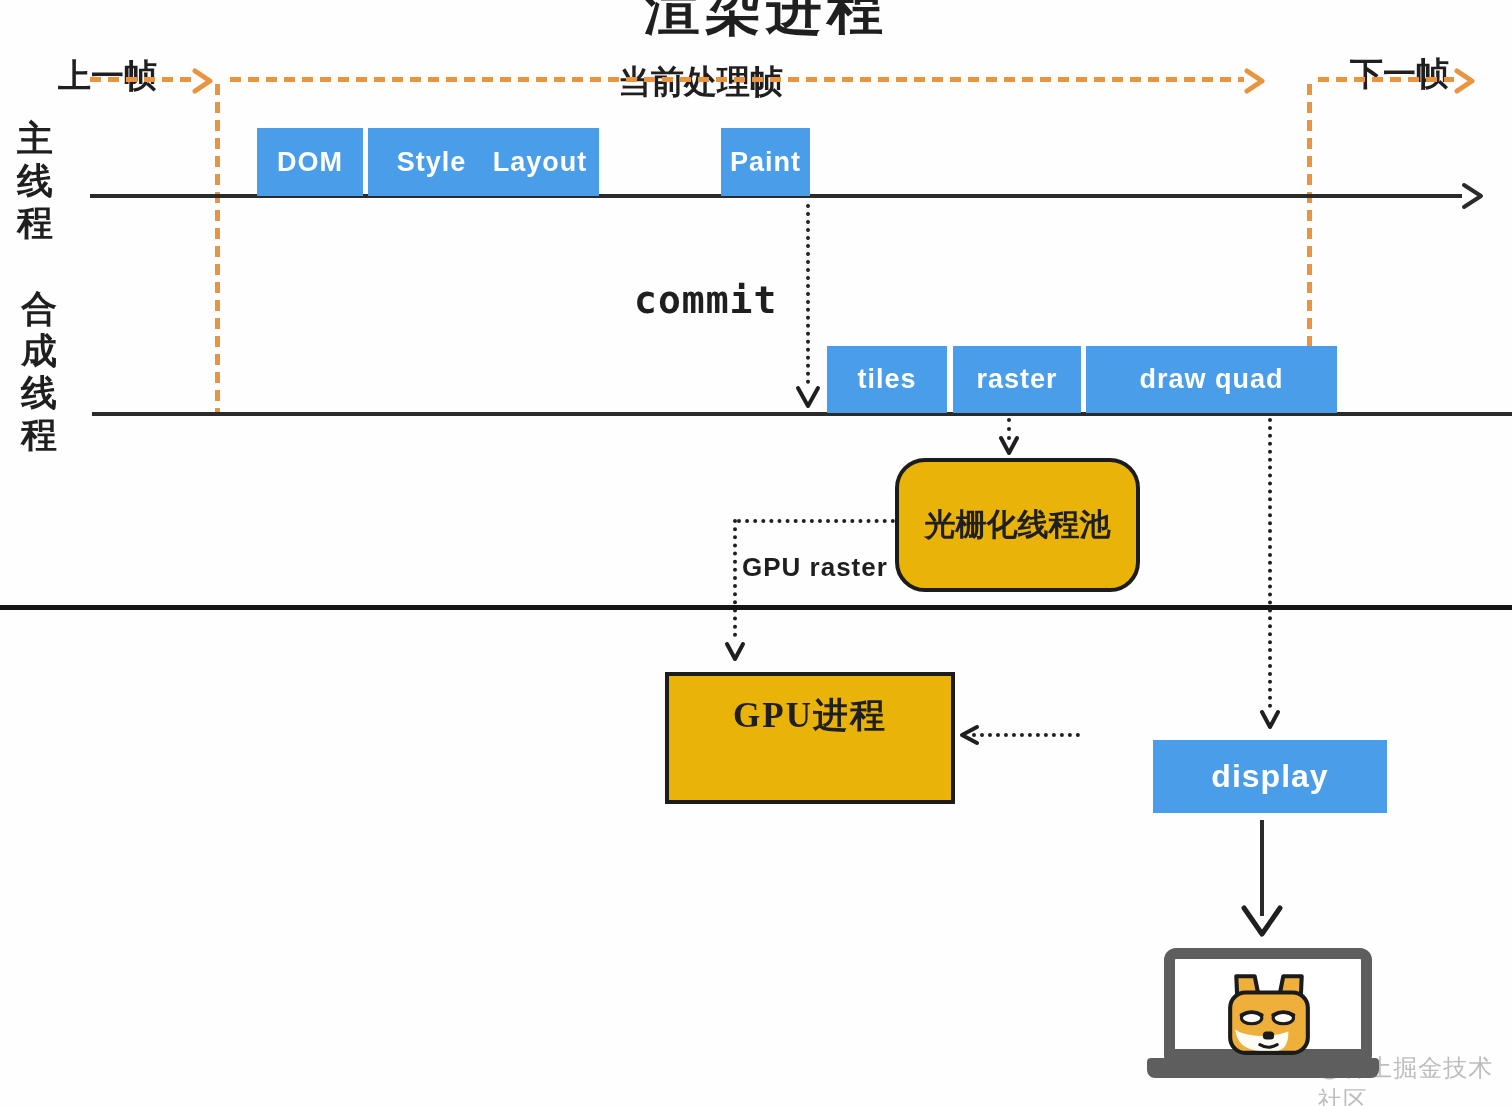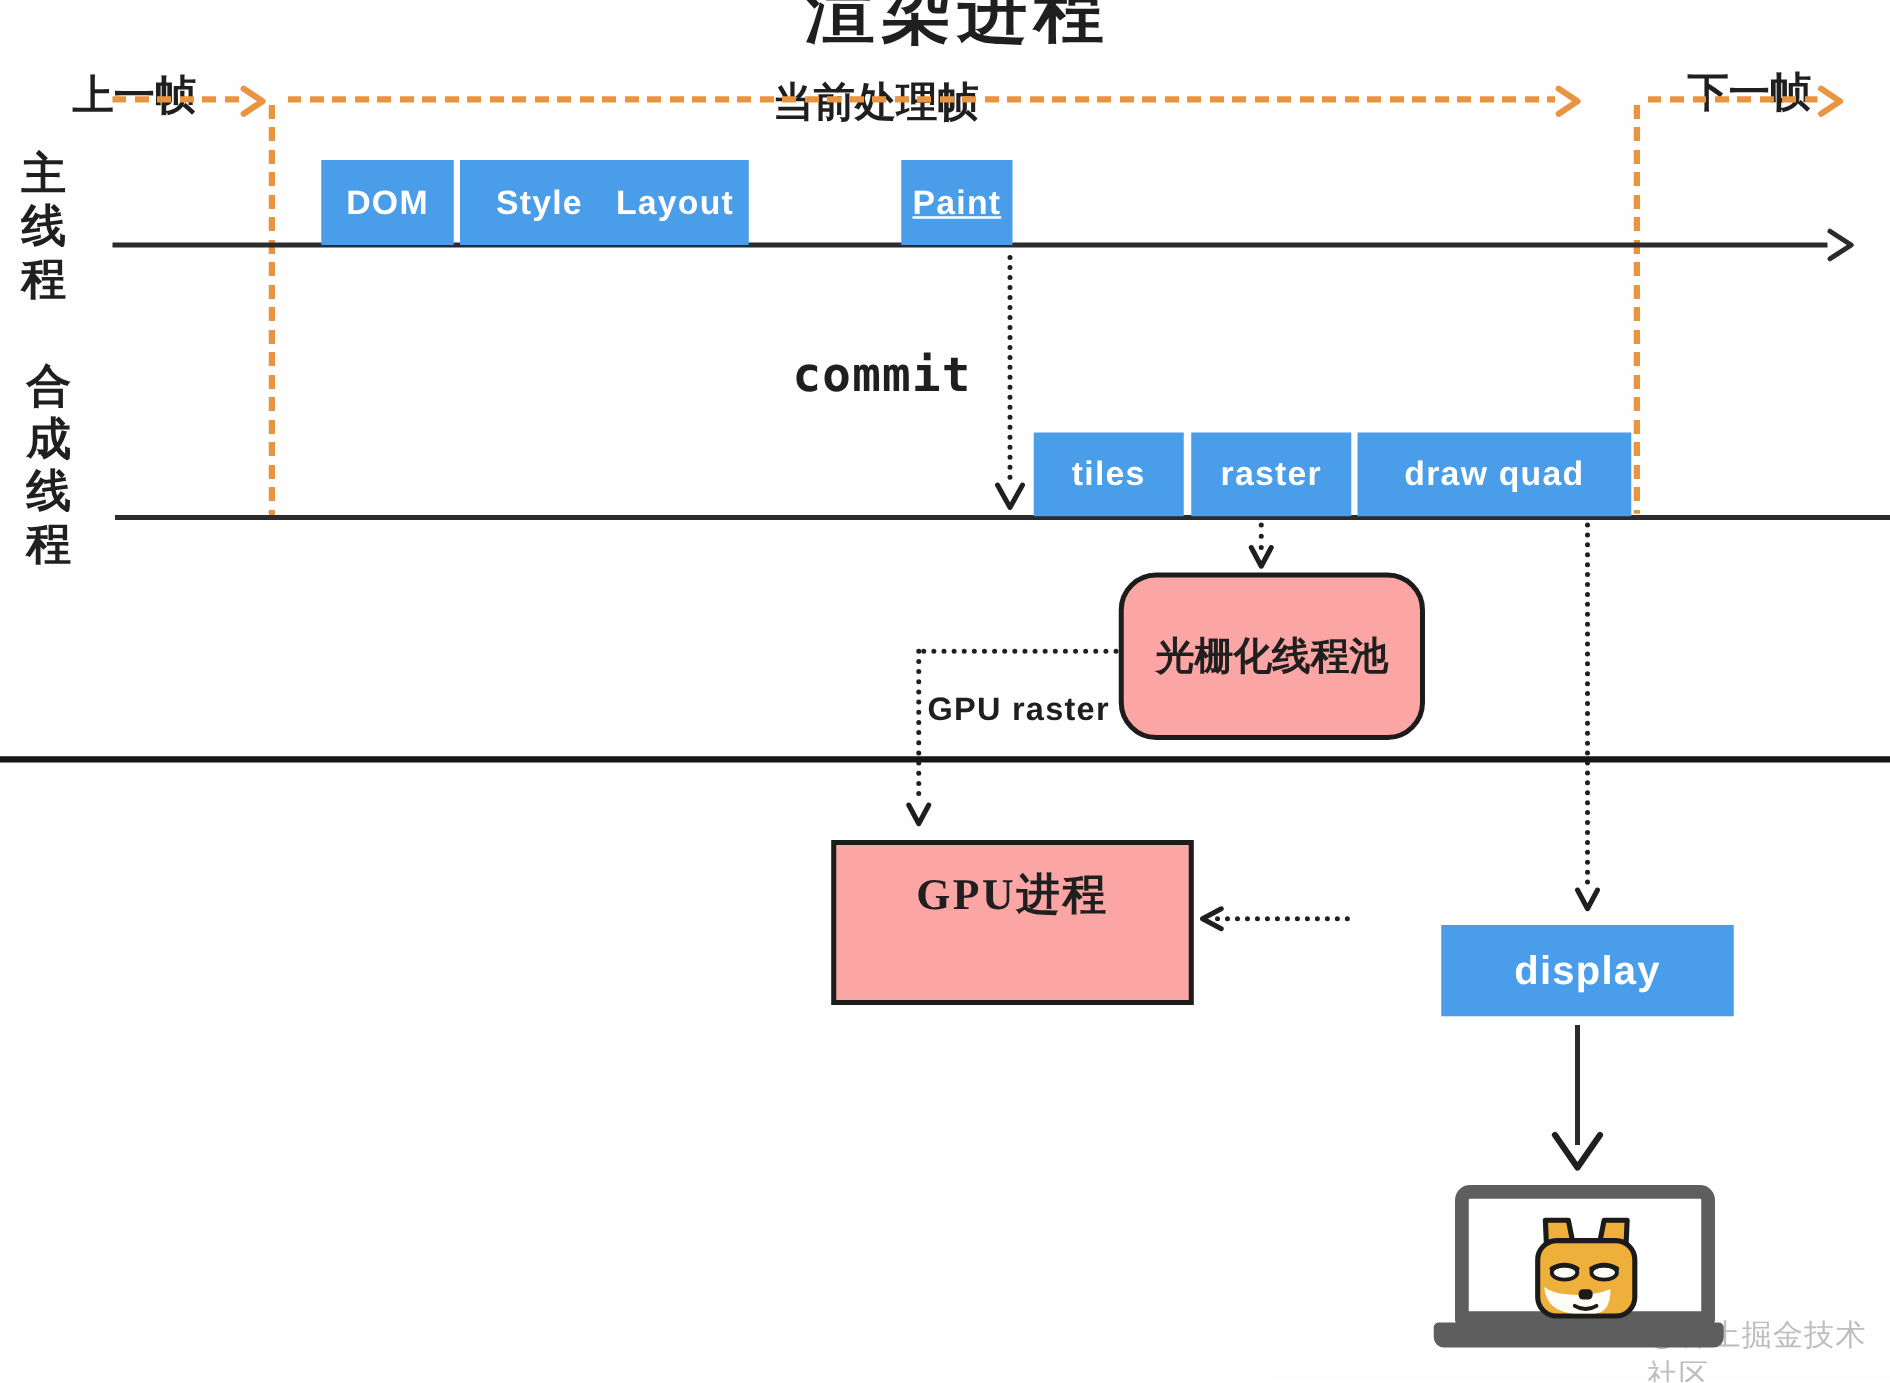--- a/index.html
+++ b/index.html
@@ -10,21 +10,21 @@
   .page-title{font-size:56px;font-weight:700;letter-spacing:5px;white-space:nowrap;}
   .frame-label{font-size:33px;font-weight:600;white-space:nowrap;}
   .thread-label{font-size:36px;font-weight:700;width:42px;line-height:42px;word-break:break-all;text-align:center;}
   .commit-label{font-family:"DejaVu Sans Mono",monospace;font-size:38px;font-weight:700;letter-spacing:1px;}
   .small-label{font-size:26px;font-weight:600;letter-spacing:1px;}
   .watermark{font-size:24px;color:#a8a8a8;opacity:.75;letter-spacing:1px;}
   
   .stage{background:#4A9DE9;color:#fff;display:flex;align-items:center;justify-content:center;
          font-size:27px;font-weight:600;letter-spacing:1px;z-index:3;}
   
-  .sketchbox{border:4px solid #1c1c1c;background:#fca5a5;box-sizing:border-box;z-index:2;}
+  .sketchbox{border:4px solid #1c1c1c;background:#eab308;box-sizing:border-box;z-index:2;}
   .pool{border-radius:30px;display:flex;align-items:center;justify-content:center;
         font-size:31px;font-weight:600;}
   .proc-title{font-size:35px;font-weight:600;text-align:center;letter-spacing:2px;}
   
   .odash-h{height:5px;background:repeating-linear-gradient(90deg,#E89440 0 11px,transparent 11px 18px);z-index:1;}
   .odash-v{width:5px;background:repeating-linear-gradient(180deg,#E89440 0 11px,transparent 11px 18px);z-index:1;}
   .solid-h{height:4px;background:#2b2b2b;z-index:1;}
   .solid-v{width:4px;background:#2b2b2b;z-index:6;}
   .divider{height:5px;background:#161616;z-index:4;}
   .dot-v{width:0;border-left:4px dotted #1f1f1f;z-index:5;}
@@ -67,31 +67,31 @@
 
   <div class="abs solid-h" style="left:90px;top:194px;width:1372px;"></div>
   <svg class="abs chev" style="left:1456px;top:180px;" width="32" height="32" viewBox="0 0 32 32">
       <path d="M8 5 L25 16 L8 27" fill="none" stroke="#2b2b2b" stroke-width="4" stroke-linecap="round" stroke-linejoin="round"></path>
     </svg>
   <div class="abs solid-h" style="left:92px;top:412px;width:1420px;"></div>
 
   <div class="abs stage" style="left:257px;top:128px;width:106px;height:68px;">DOM</div>
   <div class="abs stage" style="left:368px;top:128px;width:127px;height:68px;">Style</div>
   <div class="abs stage" style="left:481px;top:128px;width:118px;height:68px;">Layout</div>
-  <div class="abs stage" style="left:721px;top:128px;width:89px;height:68px;text-decoration:underline;">Paint</div>
+  <div class="abs stage" style="left:721px;top:128px;width:89px;height:68px;">Paint</div>
 
   <div class="abs commit-label" style="left:634px;top:278px;">commit</div>
   <div class="abs dot-v" style="left:806px;top:204px;height:180px;"></div>
   <svg class="abs chev" style="left:792px;top:380px;" width="32" height="32" viewBox="0 0 32 32">
       <path d="M6 8 L16 26 L26 8" fill="none" stroke="#1f1f1f" stroke-width="4" stroke-linecap="round" stroke-linejoin="round"></path>
     </svg>
 
   <div class="abs stage" style="left:827px;top:346px;width:120px;height:67px;">tiles</div>
   <div class="abs stage" style="left:953px;top:346px;width:128px;height:67px;">raster</div>
-  <div class="abs stage" style="left:1086px;top:346px;width:219px;height:67px;">draw quad</div>
+  <div class="abs stage" style="left:1086px;top:346px;width:251px;height:67px;">draw quad</div>
 
   <div class="abs dot-v" style="left:1007px;top:418px;height:22px;"></div>
   <svg class="abs chev" style="left:996px;top:432px;" width="26" height="26" viewBox="0 0 26 26">
       <path d="M5 6 L13 21 L21 6" fill="none" stroke="#1f1f1f" stroke-width="4" stroke-linecap="round" stroke-linejoin="round"></path>
     </svg>
 
   <div class="abs dot-v" style="left:1268px;top:418px;height:290px;"></div>
   <svg class="abs chev" style="left:1257px;top:706px;" width="26" height="26" viewBox="0 0 26 26">
       <path d="M5 6 L13 21 L21 6" fill="none" stroke="#1f1f1f" stroke-width="4" stroke-linecap="round" stroke-linejoin="round"></path>
     </svg>

